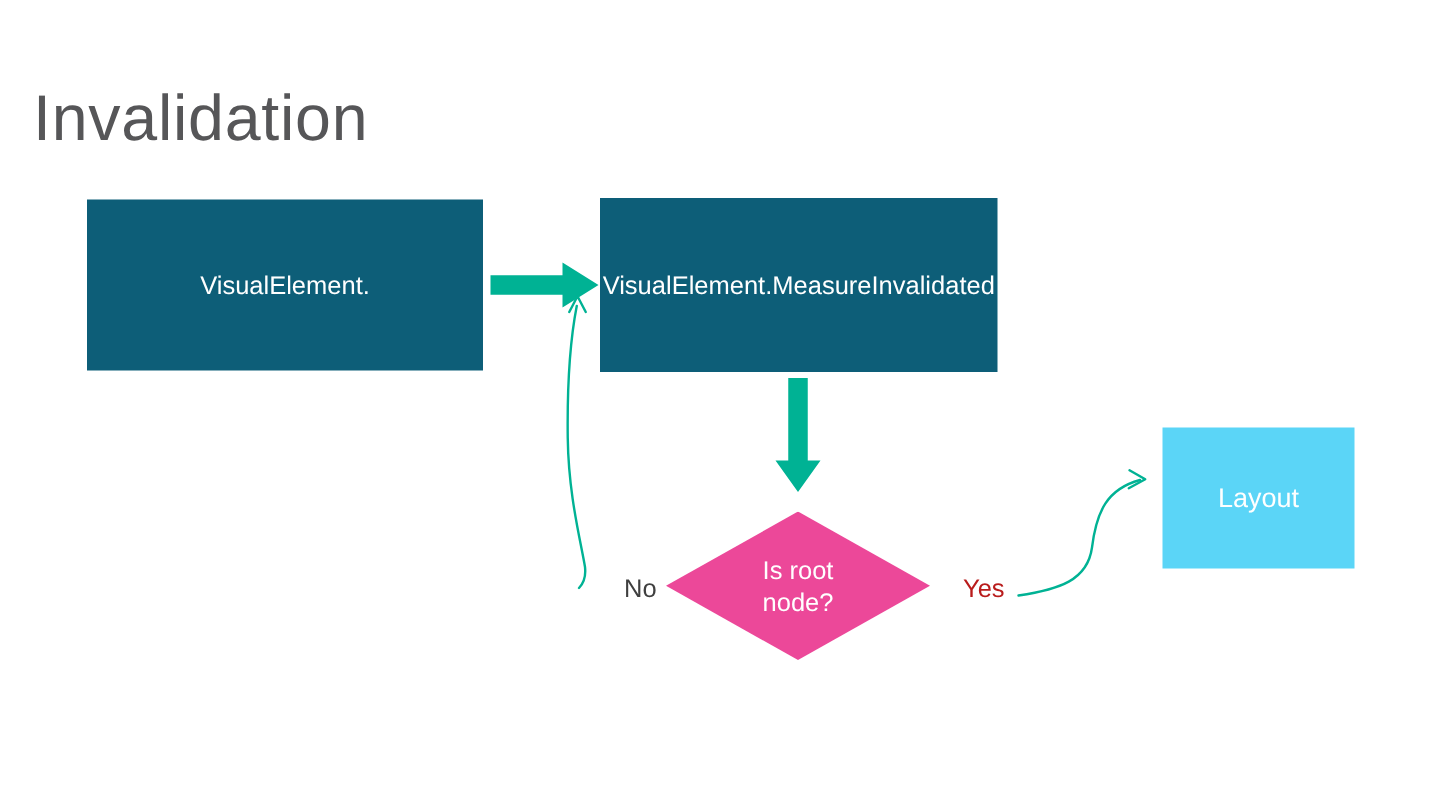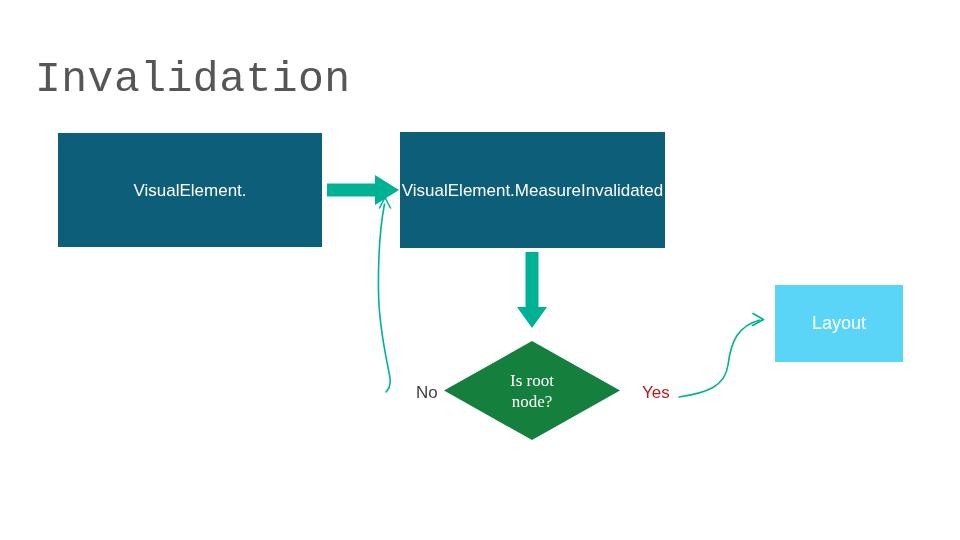--- a/index.html
+++ b/index.html
@@ -1,44 +1,43 @@
 <!DOCTYPE html>
 <html><head>
 <meta charset="utf-8">
 <style>
   html,body { margin:0; padding:0; background:#ffffff; }
   .slide {
     position:relative; width:960px; height:540px; background:#ffffff;
     font-family:"Liberation Sans", sans-serif; overflow:hidden;
   }
   .slide-title {
-    position:absolute; left:35px; top:26px;
+    position:absolute; left:22px; top:26px;
     font-size:43px; font-weight:300; letter-spacing:0.5px;
     white-space:nowrap;
-    font-family:Liberation Mono, monospace;
   }
   .connectors {
     position:absolute; left:0; top:0; width:960px; height:540px;
     pointer-events:none;
   }
   .flow-box {
     position:absolute; display:flex; flex-direction:row;
     align-items:center; justify-content:center; text-align:center;
     font-size:17px; line-height:25px;
   }
   .box-invalidate { left:58px; top:133px; width:264px; height:114px; }
   .box-measure    { left:400px; top:132px; width:265px; height:116px; }
   .decision-diamond {
     position:absolute; left:444px; top:341px; width:176px; height:99px;
     clip-path:polygon(50% 0%, 100% 50%, 50% 100%, 0% 50%);
     display:flex; flex-direction:column; align-items:center; justify-content:center;
     text-align:center; font-size:17px; line-height:21px;
   }
   .layout-box {
-    position:absolute; left:775px; top:285px; width:128px; height:77px;
+    position:absolute; left:775px; top:285px; width:128px; height:94px;
     display:flex; align-items:center; justify-content:center;
     font-size:18px;
   }
   .flow-label { position:absolute; font-size:17px; white-space:nowrap; }
   .label-no  { left:400px; top:383px;margin-left:16px; }
   .label-yes { left:642px; top:383px; }
 </style>
 </head>
 <body>
 
@@ -61,21 +60,21 @@
 
   <div class="flow-box box-invalidate" style="background-color: rgb(13, 94, 120); color: rgb(255, 255, 255);">
     <span>VisualElement.</span>
   </div>
 
   <div class="flow-box box-measure" style="background-color: rgb(13, 94, 120); color: rgb(255, 255, 255);">
     <span>VisualElement.</span>
     <span>MeasureInvalidated</span>
   </div>
 
-  <div class="decision-diamond" style="background-color: #15803d; color: rgb(255, 255, 255); font-family: Liberation Serif, serif;">
+  <div class="decision-diamond" style="background-color: #ec4899; color: rgb(255, 255, 255);">
     <span>Is root</span>
     <span>node?</span>
   </div>
 
   <div class="layout-box" style="background-color: rgb(91, 213, 247); color: rgb(255, 255, 255);">
     <span>Layout</span>
   </div>
 
   <div class="flow-label label-no" style="color: rgb(63, 63, 63);">No</div>
 

